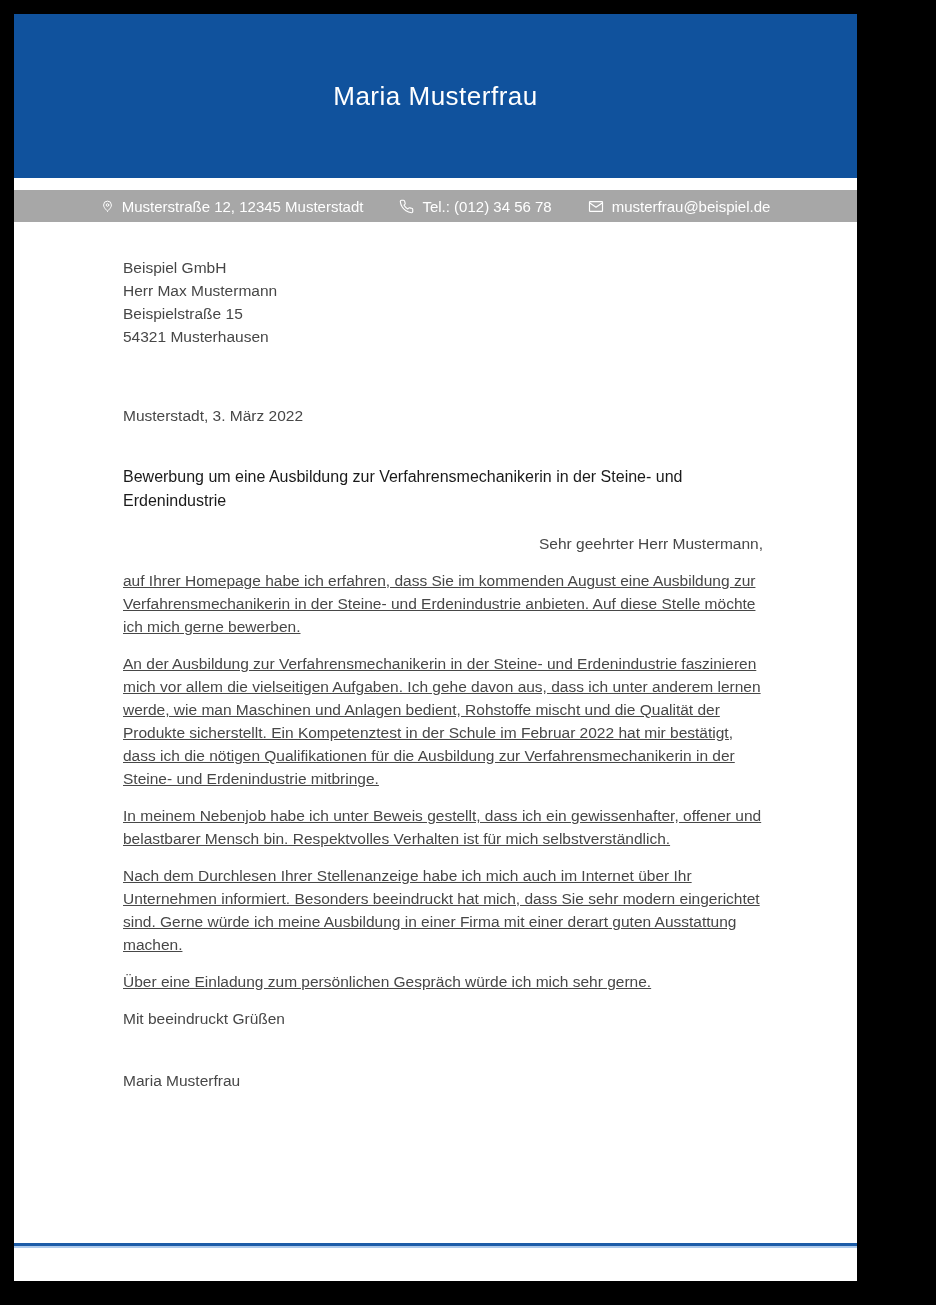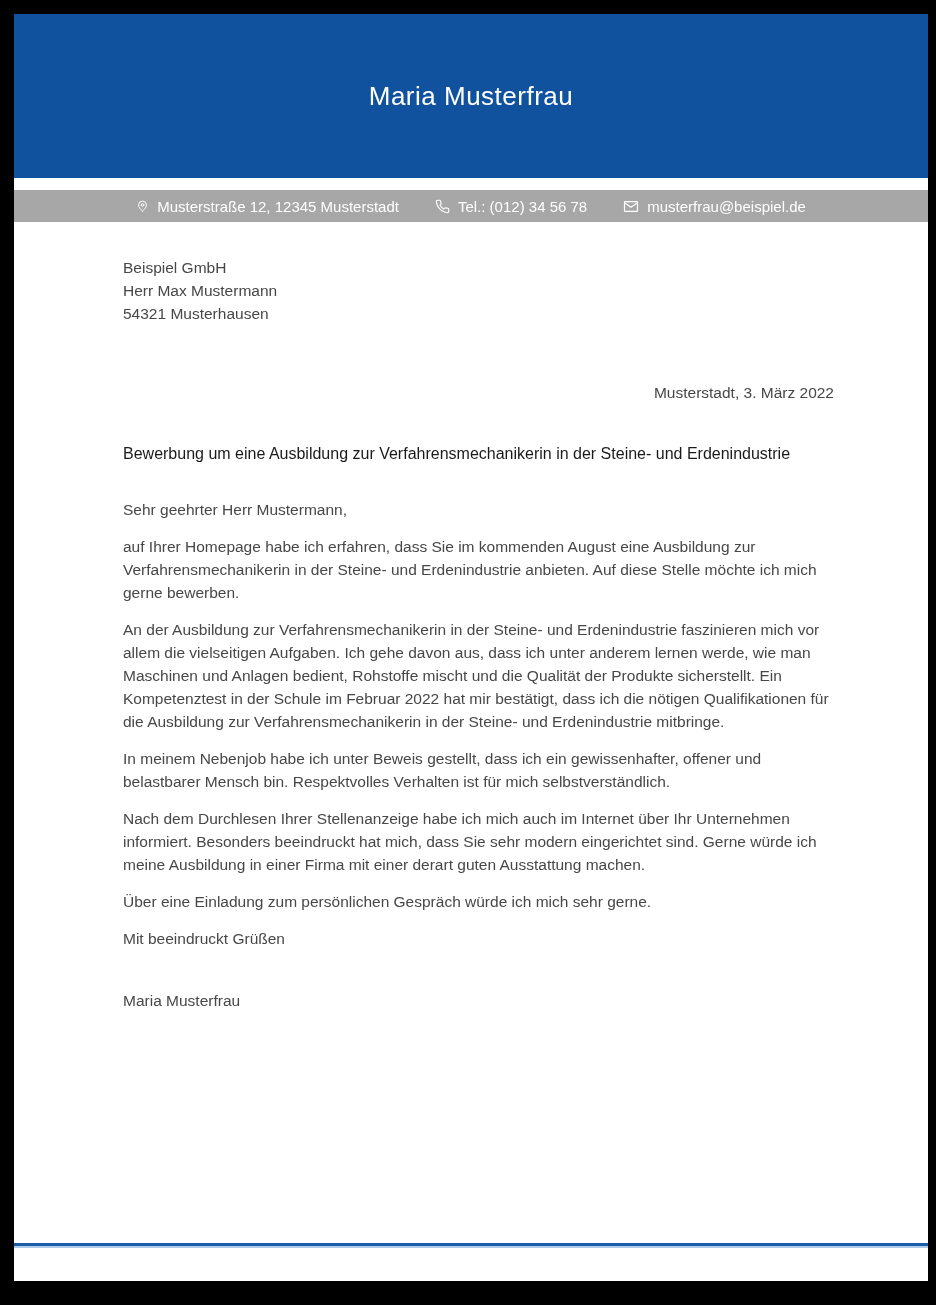--- a/index.html
+++ b/index.html
@@ -14,21 +14,21 @@
     position: relative;
     width: 936px;
     height: 1305px;
     background: #000;
     overflow: hidden;
   }
   .page {
     position: absolute;
     left: 14px;
     top: 14px;
-    width: 914px;
+    width: 843px;
     height: 1267px;
     background: #ffffff;
   }
   .header-band {
     height: 164px;
     background: #10529D;
     display: flex;
     align-items: center;
     justify-content: center;
   }
@@ -57,32 +57,32 @@
   }
   .contact-item svg { display: block; }
   .content {
     padding: 34px 94px 0 109px;
     color: #474747;
     font-size: 15.5px;
     line-height: 23px;
   }
   .recipient-line { display: block; }
   .date-row {
-    text-align: right;
+    text-align: left;
     margin-top: 56px;
   }
   .subject {
     margin-top: 38px;
     font-weight: 400;
     color: #1a1a1a;
     font-size: 16px;
     line-height: 23.5px;
   }
-  .salutation { margin-top: 32px; }
-  .para { margin: 14px 0 0 0; }
+  .salutation { margin-top: 20px; text-align: right; }
+  .para { margin: 14px 0 0 0; text-decoration: underline; }
   .closing { margin-top: 14px; }
   .signature { margin-top: 39px; }
   .bottom-rule {
     position: absolute;
     left: 0;
     right: 0;
     top: 1229px;
   }
   .bottom-rule .rule-dark { height: 3px; background: #1C5CA8; }
   .bottom-rule .rule-light { height: 2px; background: #AFCBEC; }
@@ -126,20 +126,21 @@
         </span>
         <span>musterfrau@beispiel.de</span>
       </div>
     </div>
 
     <div class="content">
 
       <div class="recipient">
         <span class="recipient-line">Beispiel GmbH</span>
         <span class="recipient-line">Herr Max Mustermann</span>
+        <span class="recipient-line">Beispielstraße 15</span>
         <span class="recipient-line">54321 Musterhausen</span>
       </div>
 
       <div class="date-row">Musterstadt, 3. März 2022</div>
 
       <div class="subject">Bewerbung um eine Ausbildung zur Verfahrensmechanikerin in der Steine- und Erdenindustrie</div>
 
       <div class="salutation">Sehr geehrter Herr Mustermann,</div>
 
       <p class="para">auf Ihrer Homepage habe ich erfahren, dass Sie im kommenden August eine Ausbildung zur Verfahrensmechanikerin in der Steine- und Erdenindustrie anbieten. Auf diese Stelle möchte ich mich gerne bewerben.</p>

